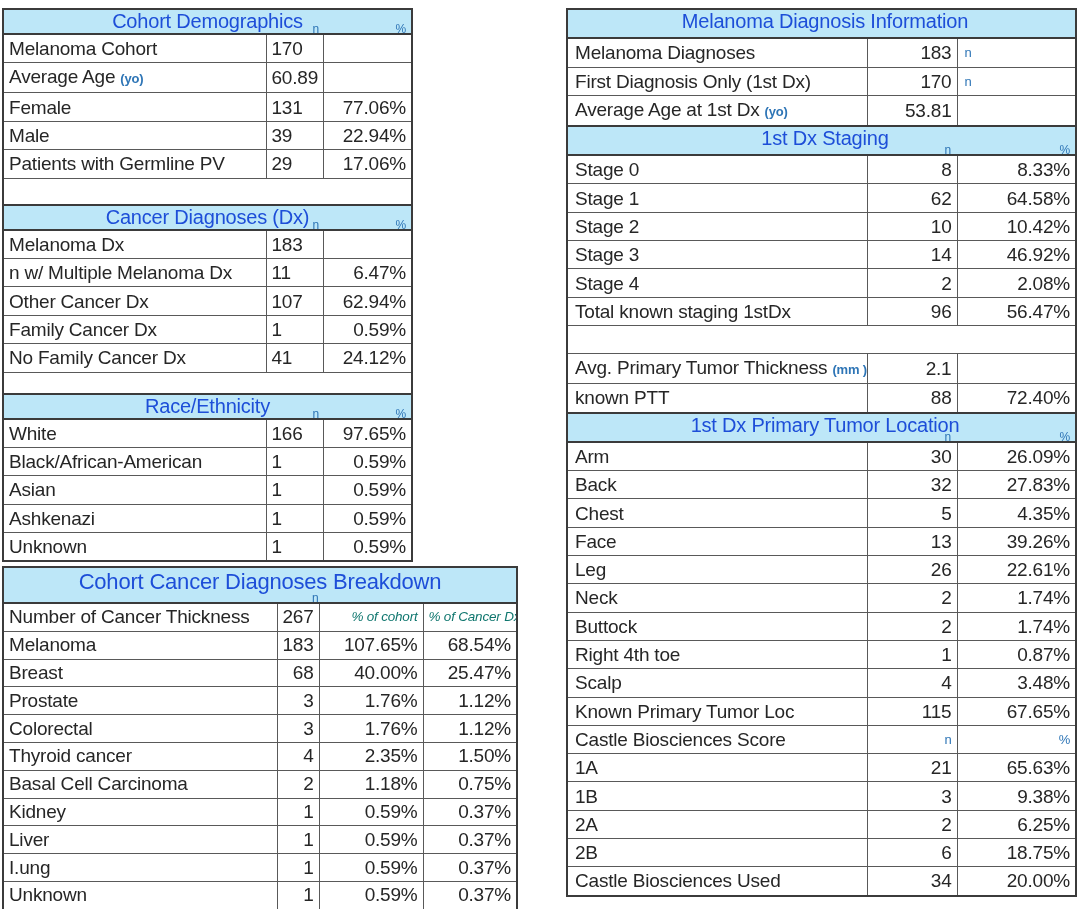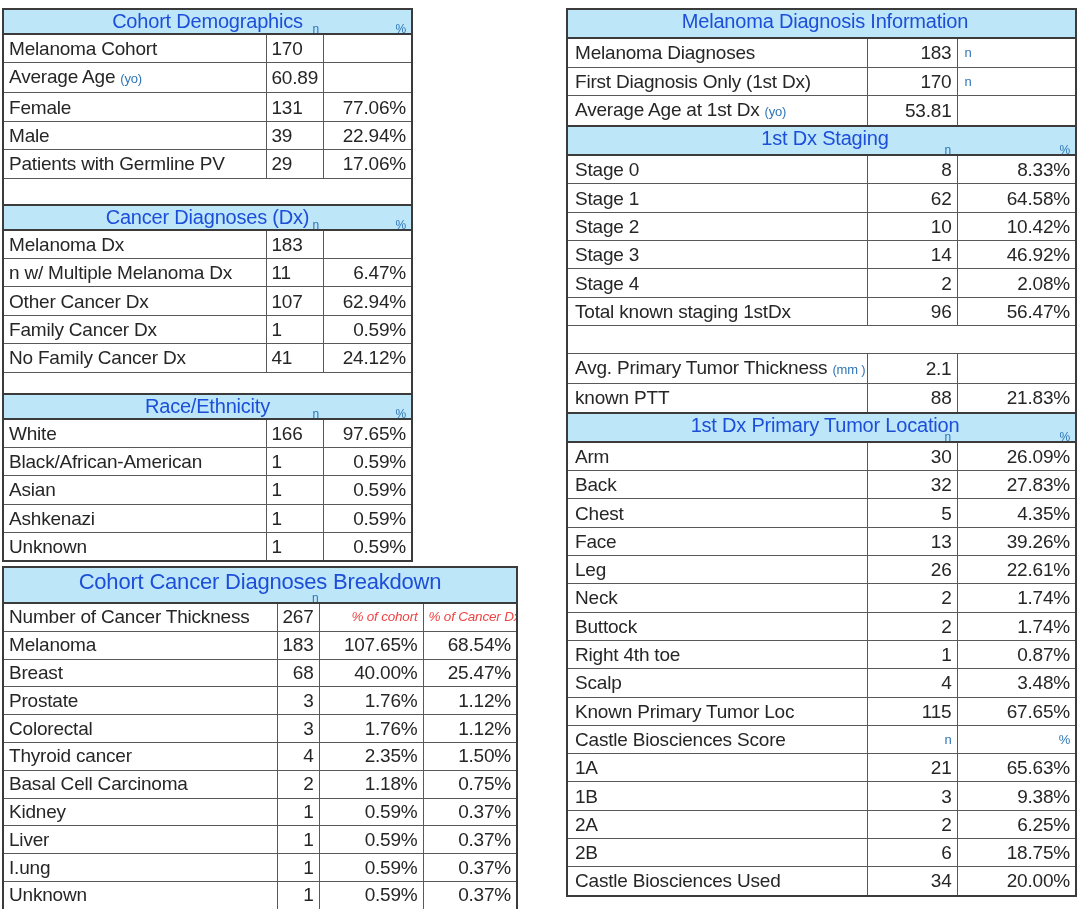--- a/index.html
+++ b/index.html
@@ -19,23 +19,23 @@
   
   tr.sp td{border-left:2px solid #3b3b3b;border-right:2px solid #3b3b3b;
            border-top:1px solid #595959;border-bottom:none;height:25px;}
   
   table.tbl{border:2px solid #3b3b3b;}
   
   td.lab{text-align:left;}
   td.nv-l{text-align:left;padding-left:4px;}
   td.nv-r{text-align:right;padding-right:4px;}
   td.pv{text-align:right;padding-right:4px;}
-  .note{font-size:13px;margin-left:5px;}
+  .note{font-size:13px;margin-left:5px;font-weight:bold;}
   .blue{color:#2E75B6;}
-  .ital{font-style:italic;font-size:13.5px;color:#ef4444;}
+  .ital{font-style:italic;font-size:13.5px;color:#0f766e;}
   td.unit{font-size:13px;padding-left:6px;vertical-align:middle;}
   
   #breakdown td{height:26.8px;line-height:26px;}
   #breakdown tr.hdr td{height:34px;}
   #breakdown .htitle{line-height:28px;font-size:22px;}
   
   #rightcol td{height:27.3px;line-height:27px;padding-left:7px;}
   #rightcol td.nv-r,#rightcol td.pv{padding-left:0;}
   
   .l-n{right:92px;}  .l-p{right:5px;}          
@@ -334,21 +334,21 @@
         </tr>
 
 <tr>
   <td class="lab"><span>Avg. Primary Tumor Thickness</span><span class="note blue">(mm )</span></td>
   <td class="nv-r">2.1</td>
   <td class="pv"></td>
         </tr>
 <tr>
   <td class="lab">known PTT</td>
   <td class="nv-r">88</td>
-  <td class="pv">21.83%</td>
+  <td class="pv">72.40%</td>
         </tr>
 
 <tr class="hdr">
           <td colspan="3">
             <div class="hwrap">
   <span class="htitle">1st Dx Primary Tumor Location</span>
   <span class="sub blue r-n">n</span>
   <span class="sub blue r-p">%</span>
 </div>
           </td>

